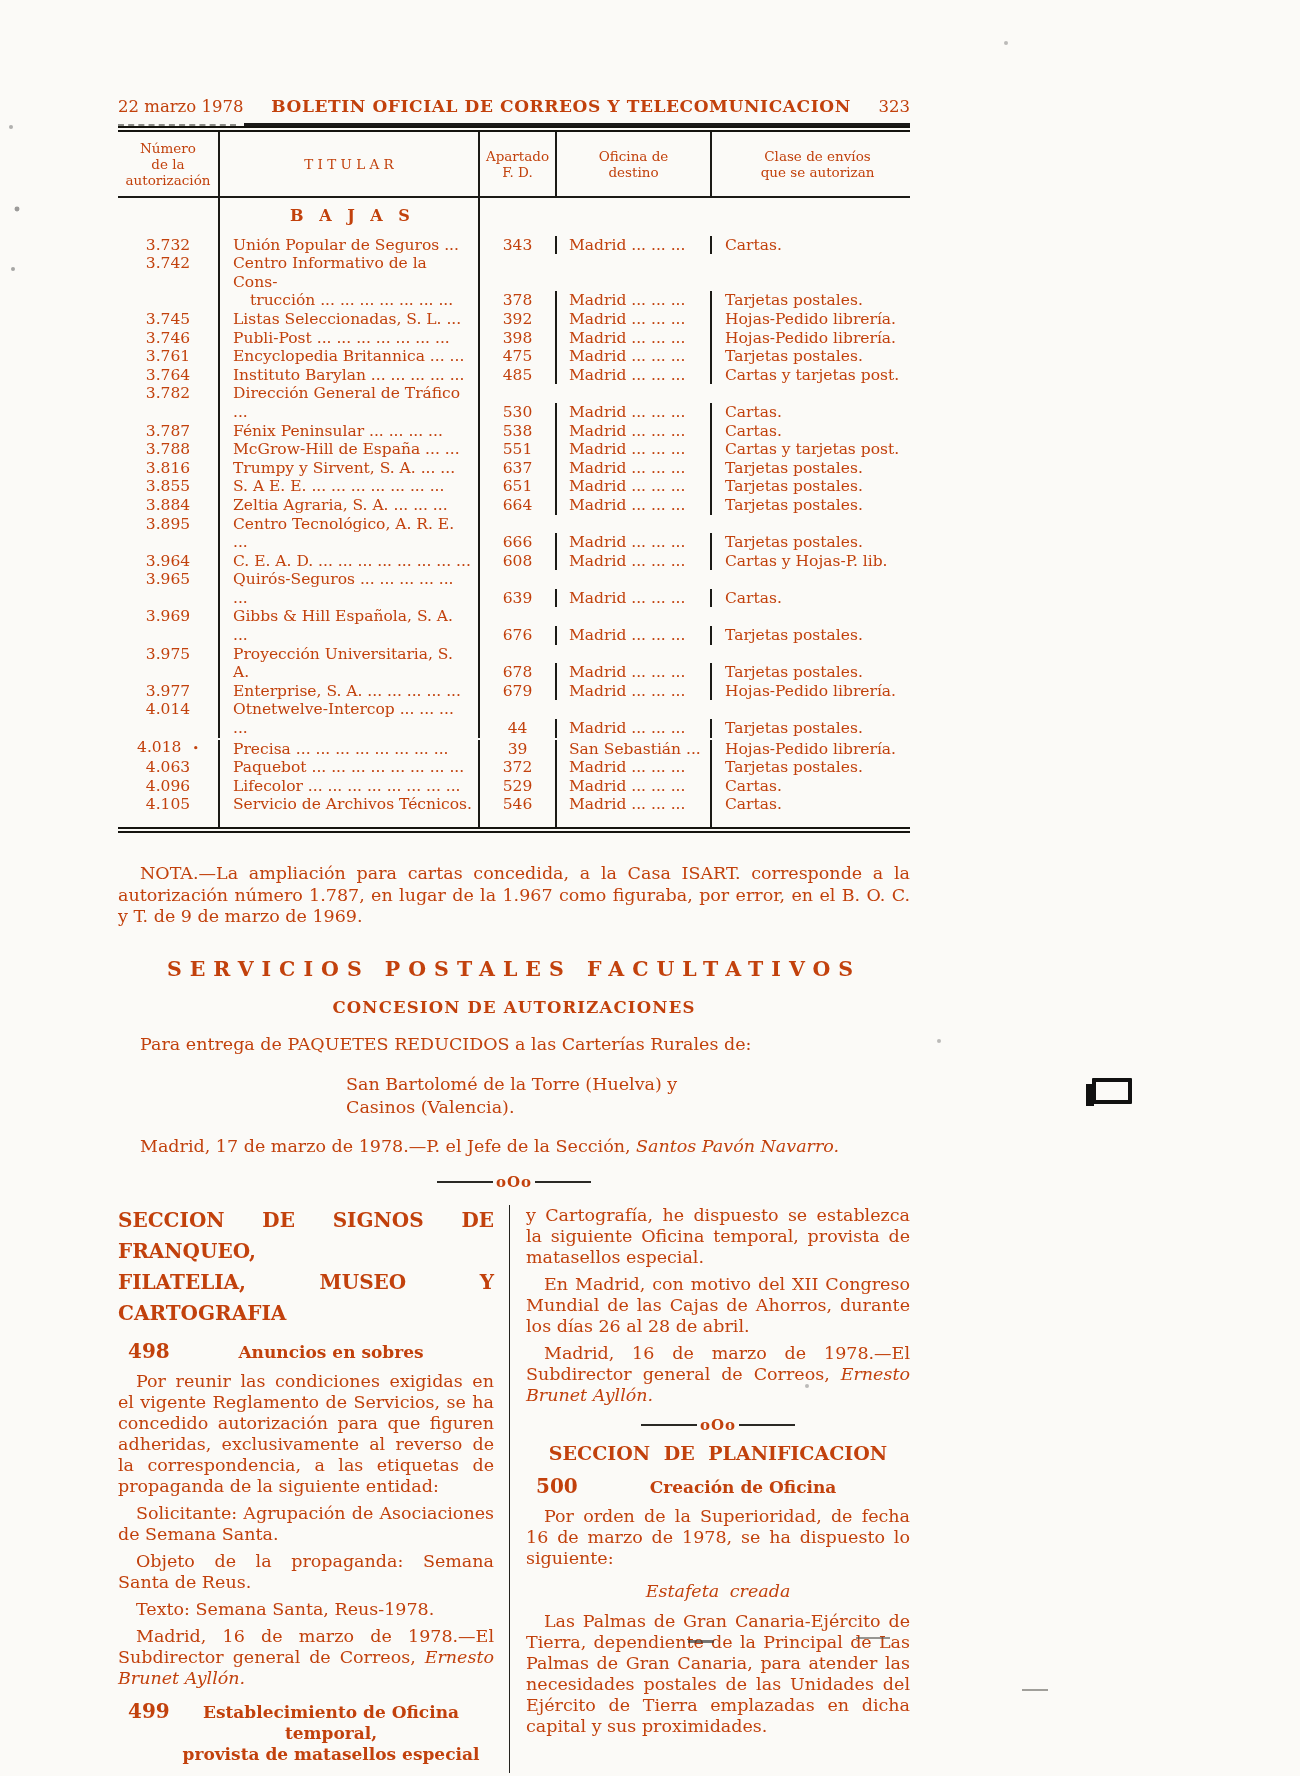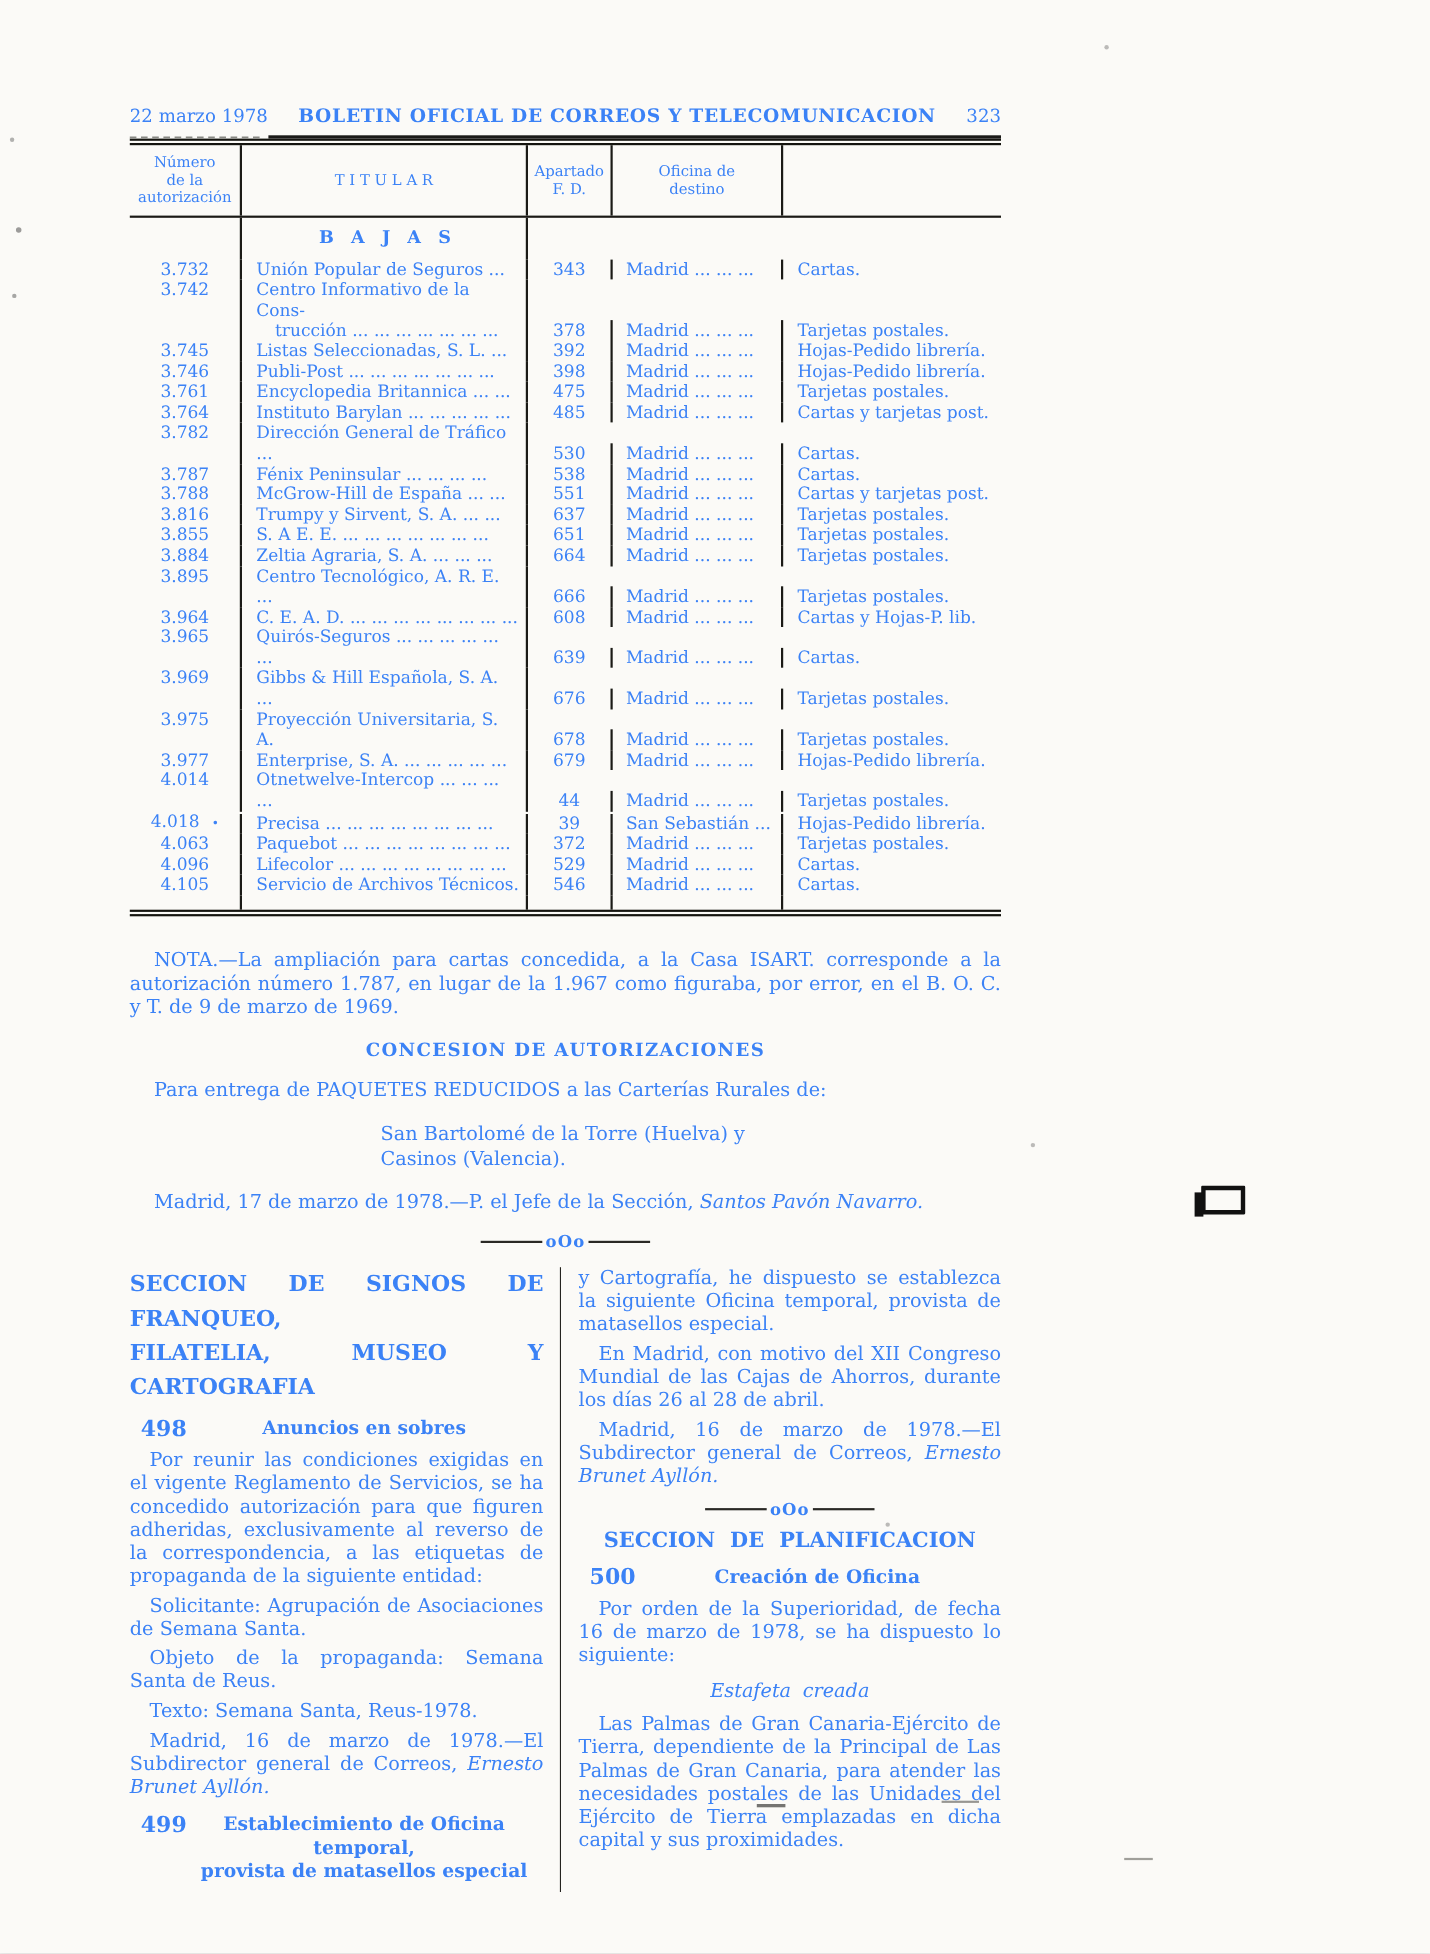--- a/index.html
+++ b/index.html
@@ -1,19 +1,19 @@
 <!DOCTYPE html>
 <html><head>
 <meta charset="utf-8">
 <style>
   html,body{margin:0;padding:0;background:#e8e8e6;}
   .page{
     position:relative; width:1300px; height:1776px; overflow:hidden;
     background:#fbfaf7;
-    color:#3b82f6;
+    color:#c2410c;
     font-family:"DejaVu Serif","Liberation Serif",serif;
     box-shadow:0 0 8px rgba(0,0,0,.25);
   }
   .content{position:absolute; left:118px; top:96px; width:792px;}
   .pre{white-space:pre-line;}
 
   
   .hdr{display:flex; align-items:baseline; justify-content:space-between; font-size:17px;}
   .hdr .date{font-size:16.5px;}
   .hdr .title{font-weight:bold; letter-spacing:.6px; font-size:17px;}
@@ -101,20 +101,22 @@
 
     <div class="btable">
       <div class="thead">
         <div class="cell c1 pre">Número
 de la
 autorización</div>
         <div class="cell c2">T I T U L A R</div>
         <div class="cell c3 pre">Apartado
 F. D.</div>
         <div class="cell c4">Oficina de destino</div>
+        <div class="cell c5 pre">Clase de envíos
+que se autorizan</div>
       </div>
 
       <div class="trow bajas-row">
         <div class="cell c1"></div>
         <div class="cell c2"><span class="bajas">B A J A S</span></div>
         <div class="cell c3"></div>
         <div class="cell c4"></div>
         <div class="cell c5"></div>
       </div>
 
@@ -378,20 +380,21 @@
         <div class="cell c1"></div>
         <div class="cell c2"></div>
         <div class="cell c3"></div>
         <div class="cell c4"></div>
         <div class="cell c5"></div>
       </div>
     </div>
 
     <p class="nota">NOTA.—La ampliación para cartas concedida, a la Casa ISART. corresponde a la autorización número 1.787, en lugar de la 1.967 como figuraba, por error, en el B. O. C. y T. de 9 de marzo de 1969.</p>
 
+    <div class="h-servicios">SERVICIOS POSTALES FACULTATIVOS</div>
     <div class="h-concesion">CONCESION DE AUTORIZACIONES</div>
     <p class="para intro">Para entrega de PAQUETES REDUCIDOS a las Carterías Rurales de:</p>
     <div class="places pre">San Bartolomé de la Torre (Huelva) y
 Casinos (Valencia).</div>
     <p class="para sig17"><span>Madrid, 17 de marzo de 1978.—P. el Jefe de la Sección, </span><i>Santos Pavón Navarro.</i></p>
 
     <div class="ooo">
       <div class="ln"></div>
       <span class="lbl">oOo</span>
       <div class="ln"></div>

